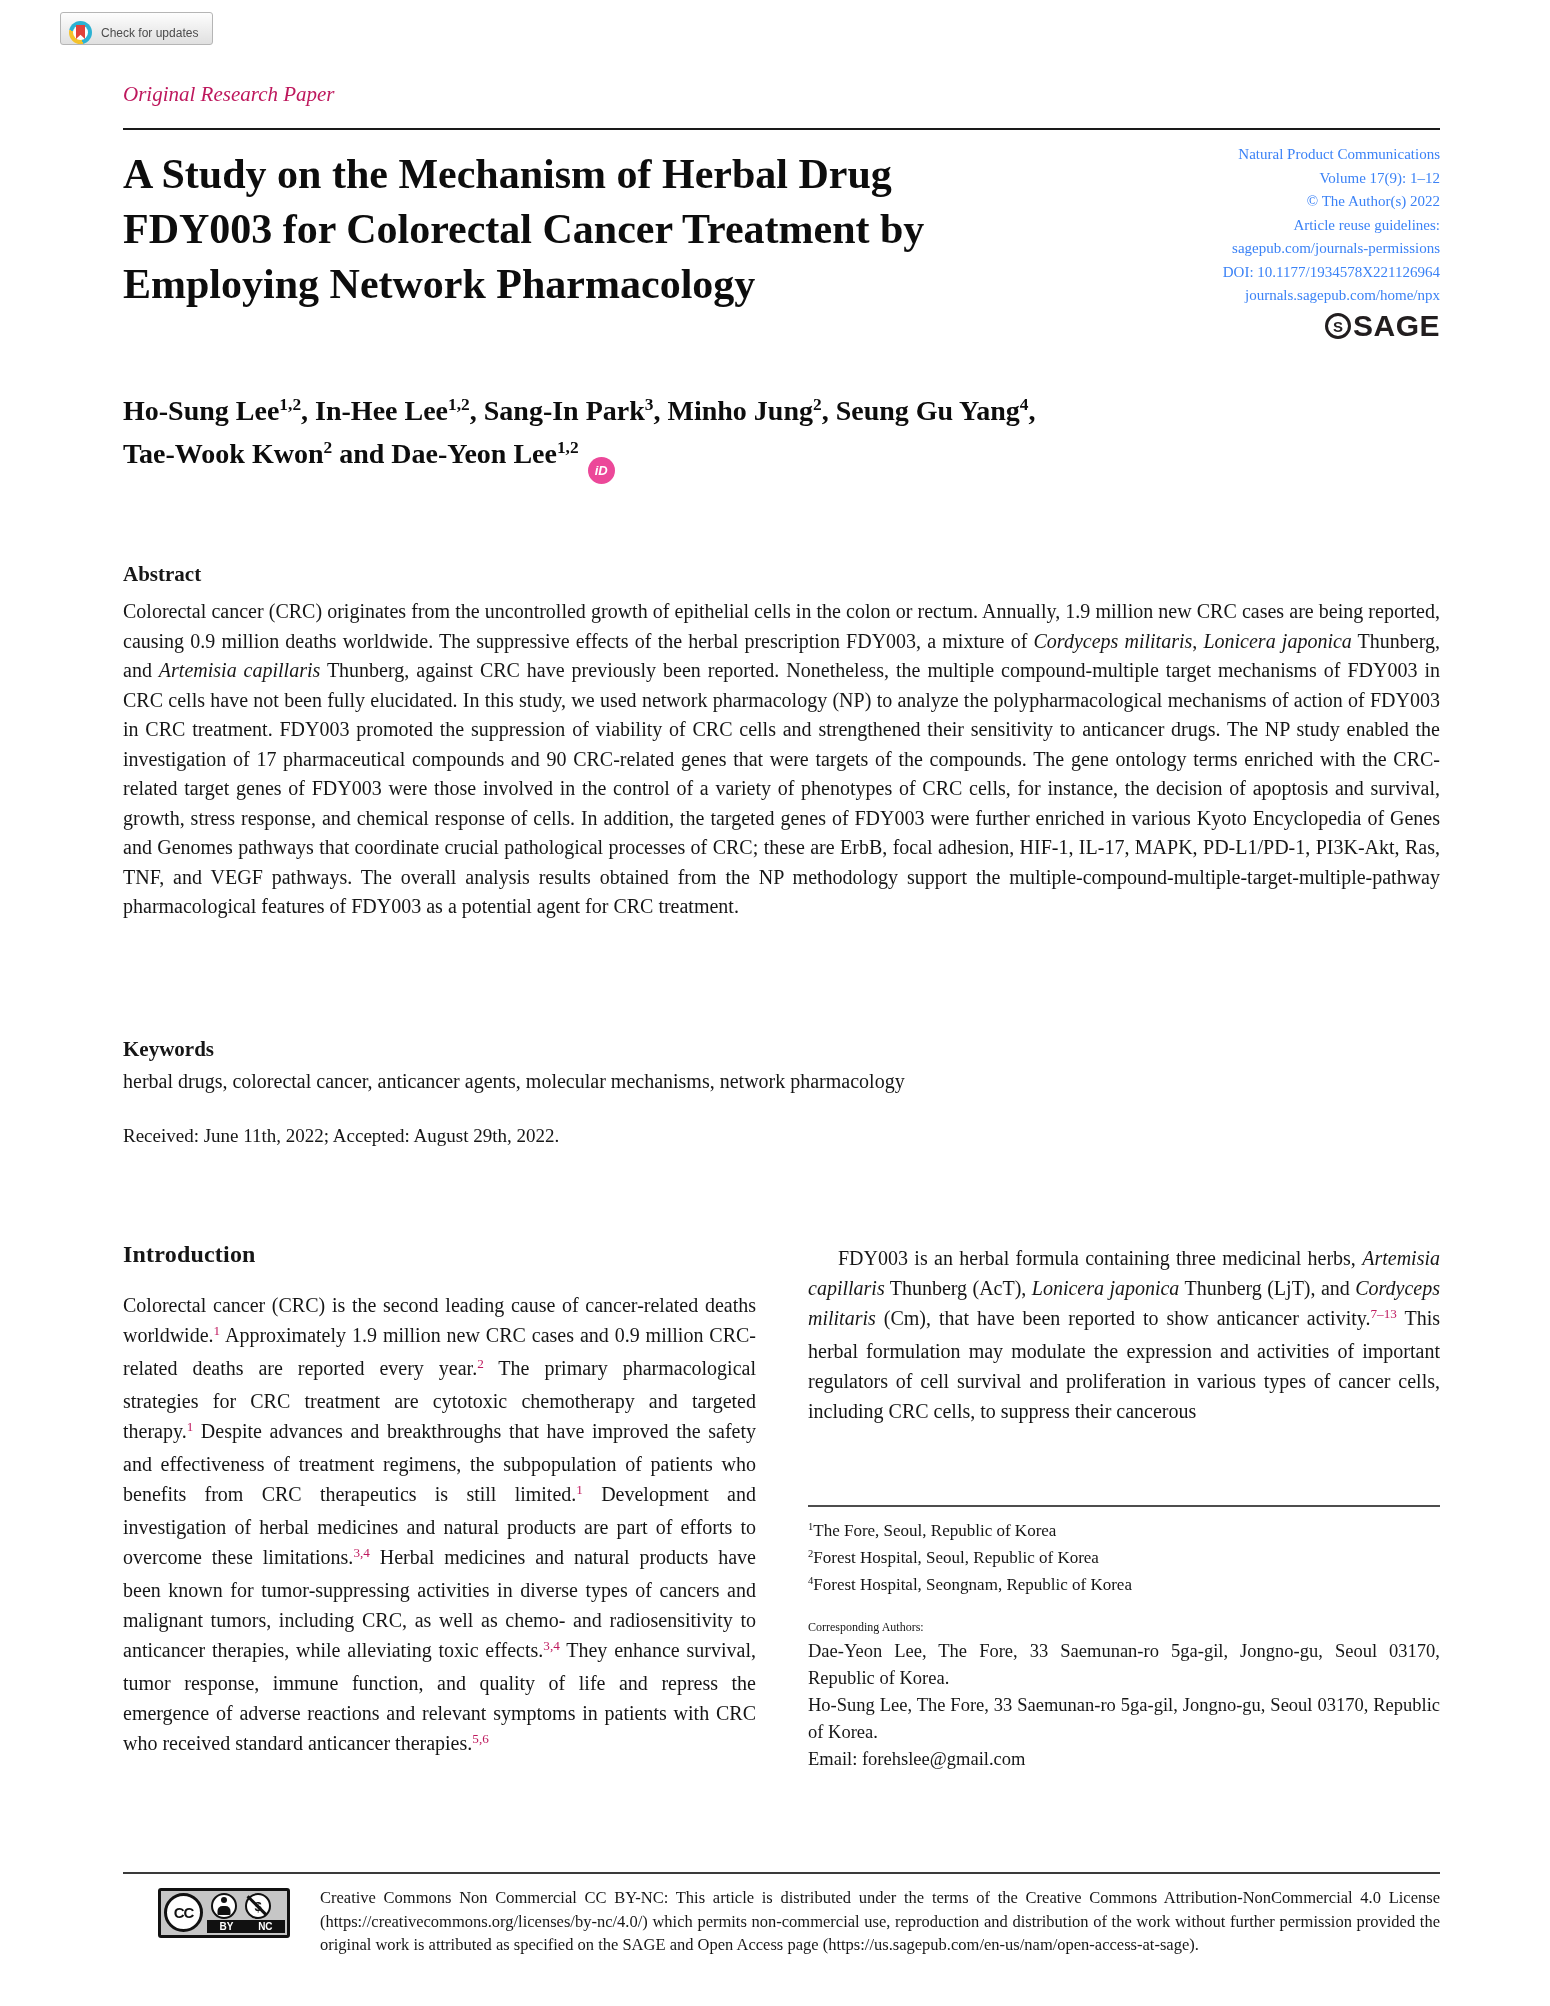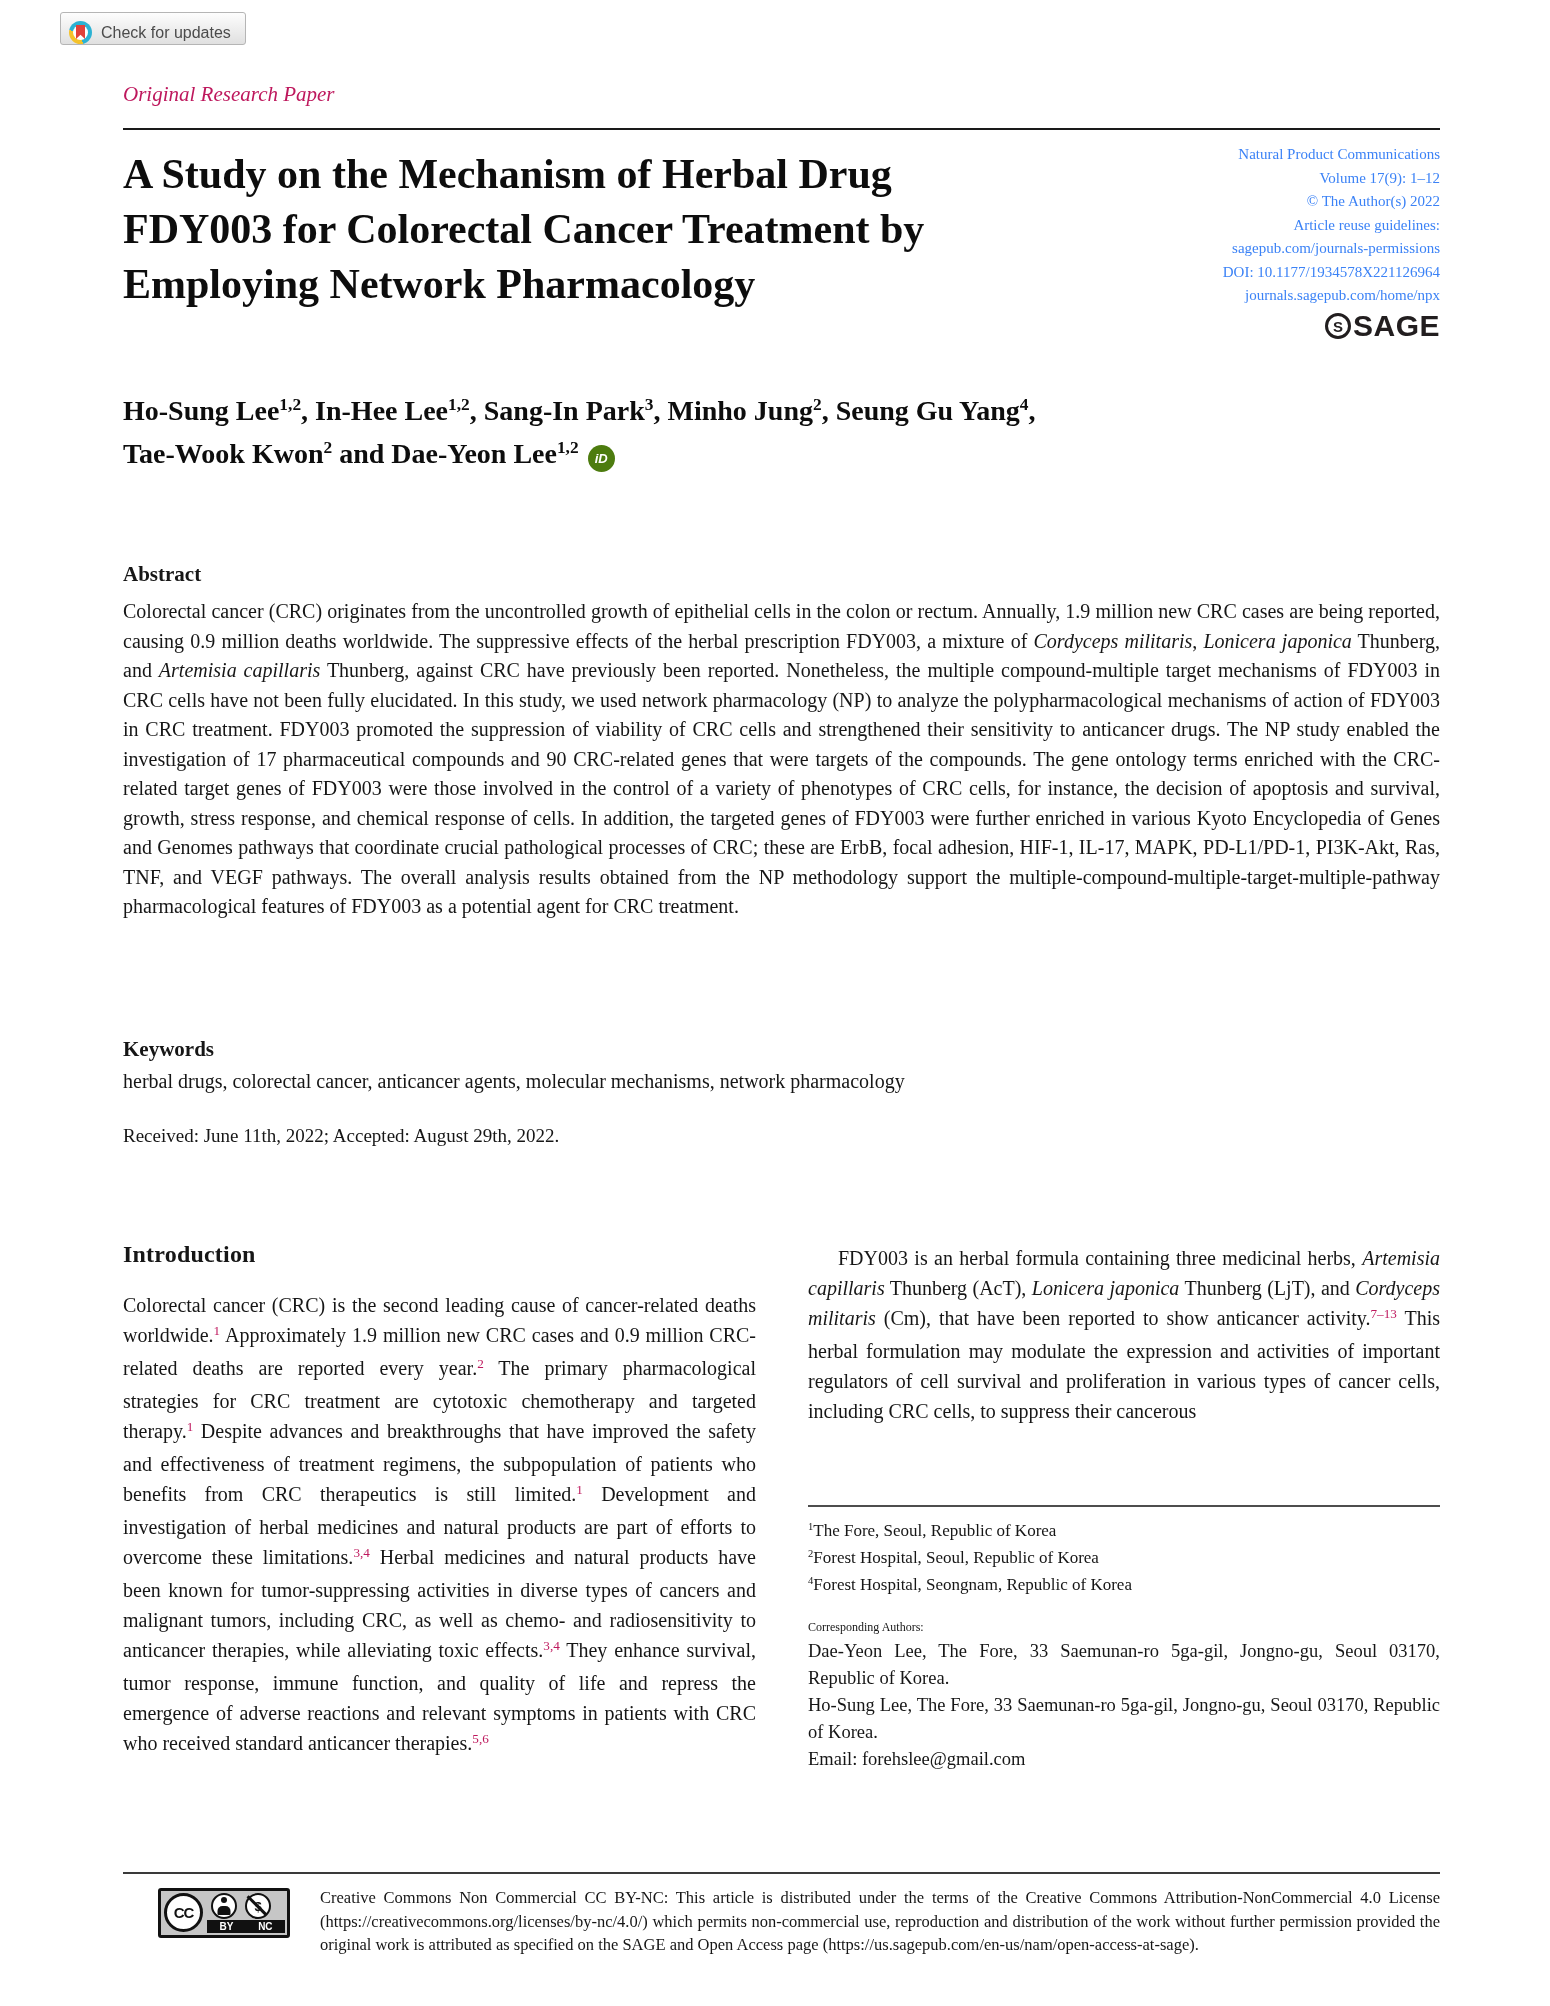--- a/index.html
+++ b/index.html
@@ -6,21 +6,21 @@
   .page {
     position:relative; width:1550px; height:2006px; background:#fff;
     font-family:"Liberation Serif", serif; color:#161616; overflow:hidden;
   }
 
   
   .badge {
     position:absolute; left:60px; top:12px; height:33px; box-sizing:border-box;
     display:flex; align-items:center; gap:9px; padding:8px 14px 0 8px;
     background:linear-gradient(#fdfdfd,#e0e0e0); border:1px solid #b5b5b5; border-radius:3px;
-    font-family:"Liberation Sans", sans-serif; font-size:16px; color:#4b4b4b; cursor:pointer;
+    font-family:"Liberation Sans", sans-serif; font-size:12px; color:#4b4b4b; cursor:pointer;
   }
   .crossmark { width:23px; height:23px; border-radius:50%;
     background:conic-gradient(#2cb2d3 0 168deg, #f4c22b 168deg 282deg, #2cb2d3 282deg 360deg);
     position:relative; flex:0 0 auto; }
   .crossmark::before { content:""; position:absolute; inset:4px; background:#fff; border-radius:50%; }
   .crossmark::after { content:""; position:absolute; left:7px; top:4px; width:9px; height:14px;
     background:#e2413a; clip-path:polygon(0 0,100% 0,100% 100%,50% 70%,0 100%); }
 
   
   .eyebrow { position:absolute; left:123px; top:82px; font-style:italic; font-size:21px; color:#be185d; }
@@ -34,23 +34,23 @@
     display:flex; align-items:center; justify-content:center;
     font-family:"Liberation Sans",sans-serif; font-weight:bold; font-size:15px; }
   .sage-text { font-family:"Liberation Sans",sans-serif; font-weight:bold; font-size:30px; letter-spacing:0.5px; }
 
   
   .authors { position:absolute; left:123px; top:391px; width:1000px; font-size:28px; font-weight:bold;
     line-height:39px; color:#0d0d0d; }
   .seg-sup { font-size:0.62em; position:relative; top:-0.55em; }
   .seg-ref { font-size:0.66em; position:relative; top:-0.5em; color:#be185d; }
   .seg-i { font-style:italic; }
-  .orcid { display:inline-flex; width:27px; height:27px; border-radius:50%; background:#4d7c0f; color:#fff;
+  .orcid { display:inline-flex; width:27px; height:27px; border-radius:50%; background:#ec4899; color:#fff;
     align-items:center; justify-content:center; font-family:"Liberation Sans",sans-serif;
-    font-size:13px; font-weight:bold; font-style:italic; position:relative; top:0; margin-left:9px; cursor:pointer; }
+    font-size:13px; font-weight:bold; font-style:italic; position:relative; top:12px; margin-left:9px; cursor:pointer; }
 
   
   .abstract-heading { position:absolute; left:123px; top:562px; font-size:21px; font-weight:bold; }
   .abstract-body { position:absolute; left:123px; top:597px; width:1317px; font-size:20px;
     line-height:29.5px; text-align:justify; }
   .keywords-heading { position:absolute; left:123px; top:1037px; font-size:21px; font-weight:bold; }
   .keywords-text { position:absolute; left:123px; top:1070px; width:1317px; font-size:20px; }
   .dates { position:absolute; left:123px; top:1125px; font-size:19px; }
 
   

